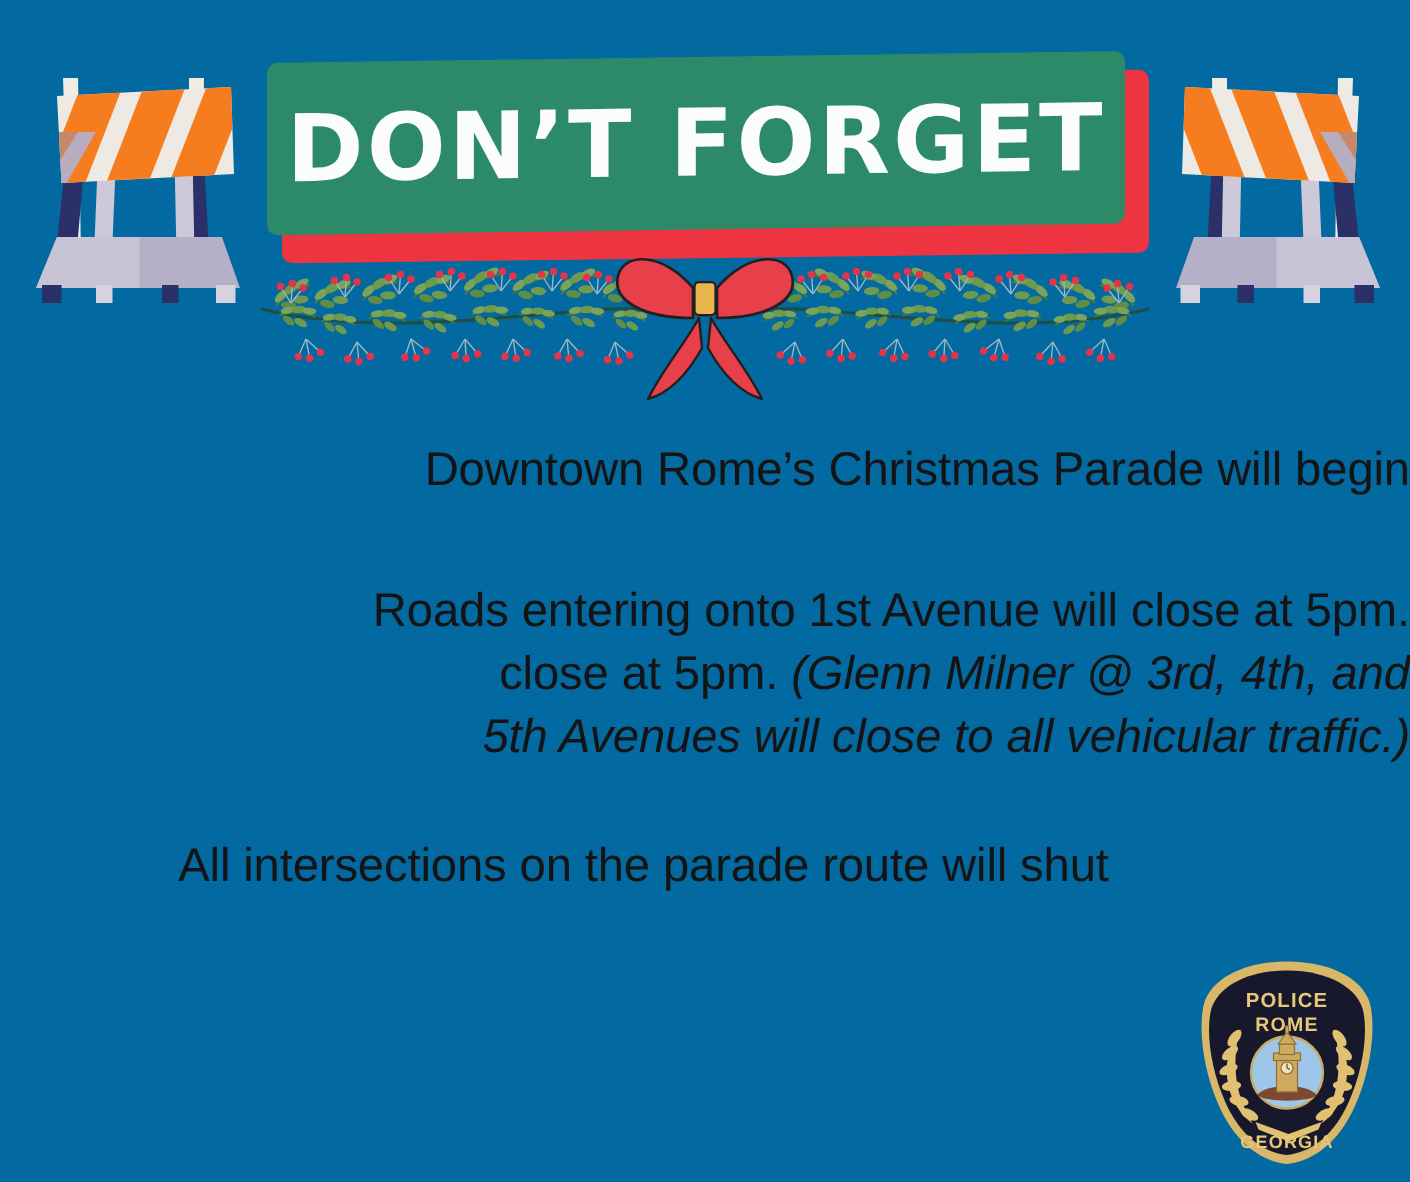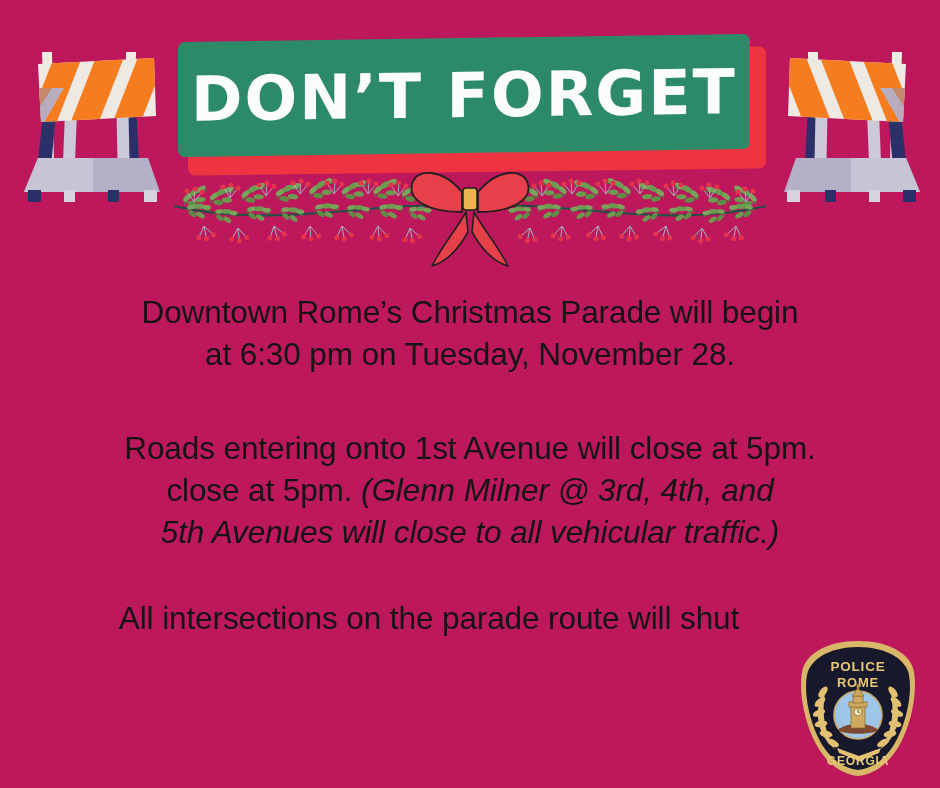--- a/index.html
+++ b/index.html
@@ -5,21 +5,21 @@
 <style>
   html, body {
     margin: 0;
     padding: 0;
     background: #ffffff;
   }
   #poster {
     position: relative;
     width: 940px;
     height: 788px;
-    background: #be185d;
+    background: #0369a1;
     overflow: hidden;
     font-family: "Liberation Sans", "DejaVu Sans", sans-serif;
   }
 
   
   #header-band {
     position: absolute;
     left: 0; top: 0;
     width: 940px; height: 280px;
   }
@@ -84,21 +84,21 @@
   }
 
   
   #body-text {
     position: absolute;
     left: 0;
     top: 285px;
     width: 940px;
   }
   .para {
-    text-align: center;
+    text-align: right;
     color: #141414;
     font-family: "Liberation Sans", "DejaVu Sans", sans-serif;
     font-size: 31.5px;
     line-height: 42px;
     font-stretch: condensed;
     letter-spacing: -0.1px;
   }
   .para .line { display: block; white-space: nowrap; }
   .para em {
     font-style: italic;
@@ -437,21 +437,20 @@
           <rect x="293" y="26" width="14" height="22" rx="3" fill="#e8b64c" stroke="#231f20" stroke-width="1.5"></rect>
         </g>
       </svg>
     </div>
   </div>
 
   <div id="body-text">
 
     <div class="para" id="para-1">
       <span class="line">Downtown Rome’s Christmas Parade will begin</span>
-      <span class="line">at 6:30 pm on Tuesday, November 28.</span>
     </div>
 
     <div class="para" id="para-2">
       <span class="line">Roads entering onto 1st Avenue will close at 5pm.</span>
       <span class="line"><span>close at 5pm.  </span><em>(Glenn Milner @ 3rd, 4th, and</em></span>
       <span class="line"><em>5th Avenues will close to all vehicular traffic.)</em></span>
     </div>
 
     <div class="para" id="para-3">
       <span class="line">All intersections on the parade route will shut</span>

